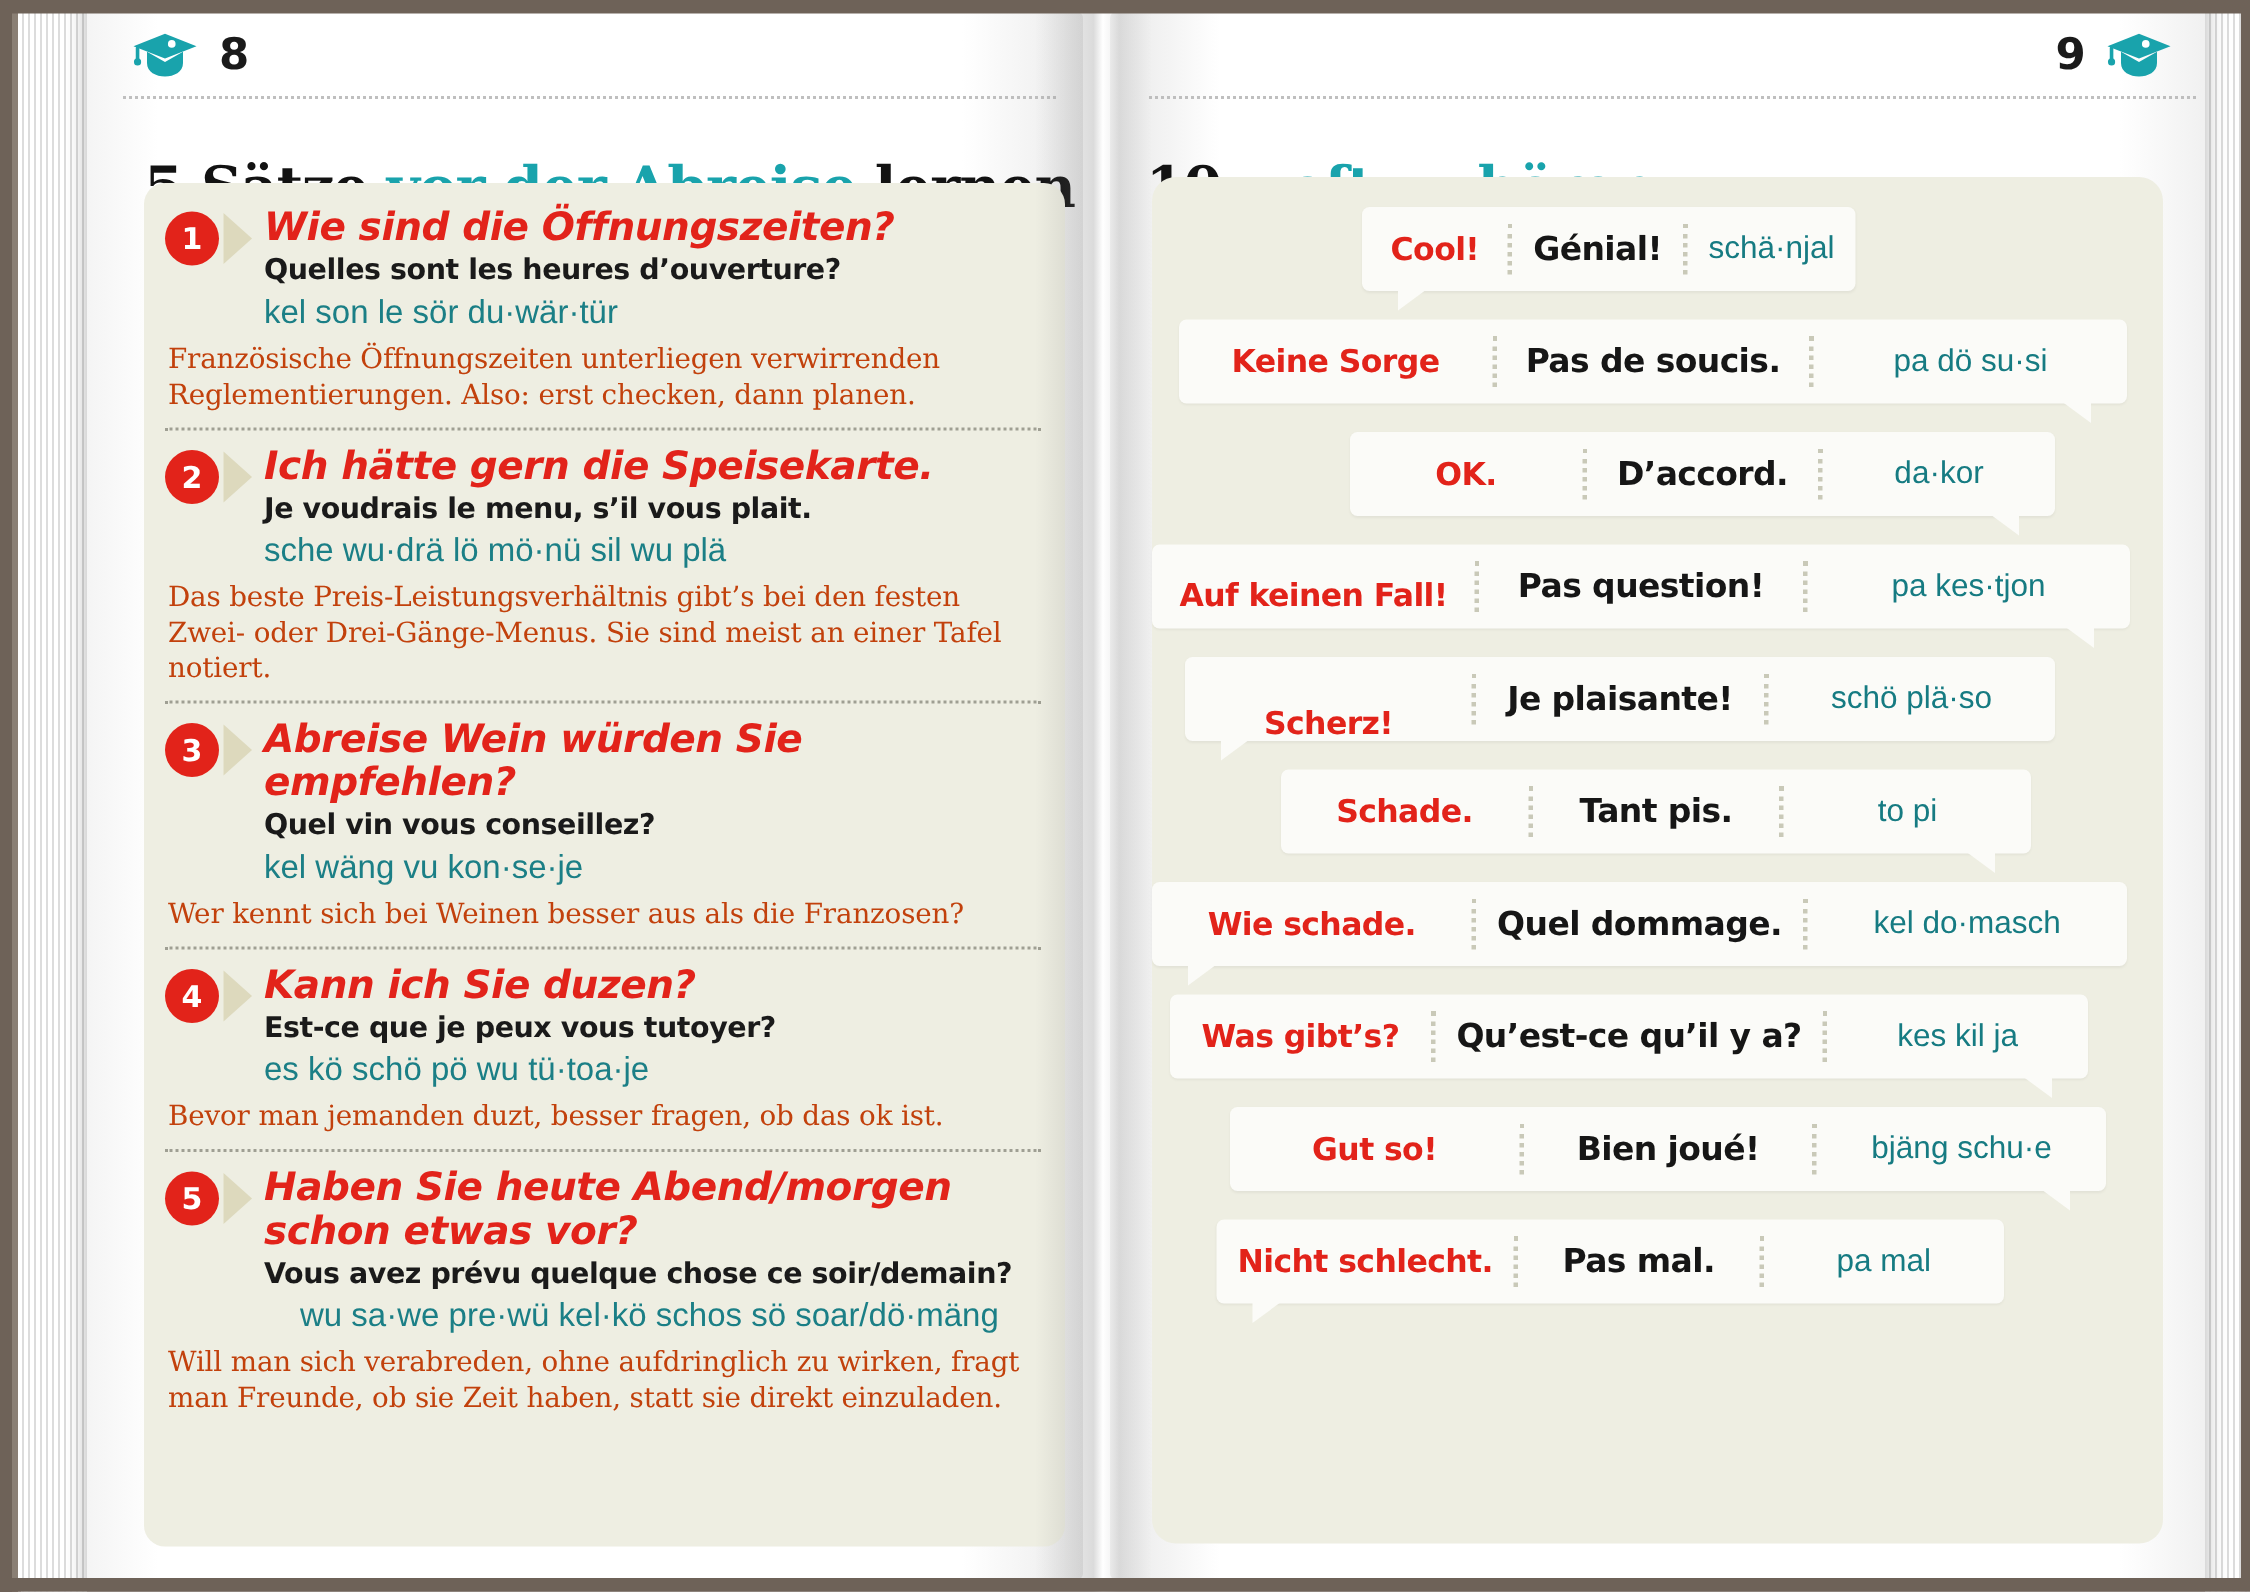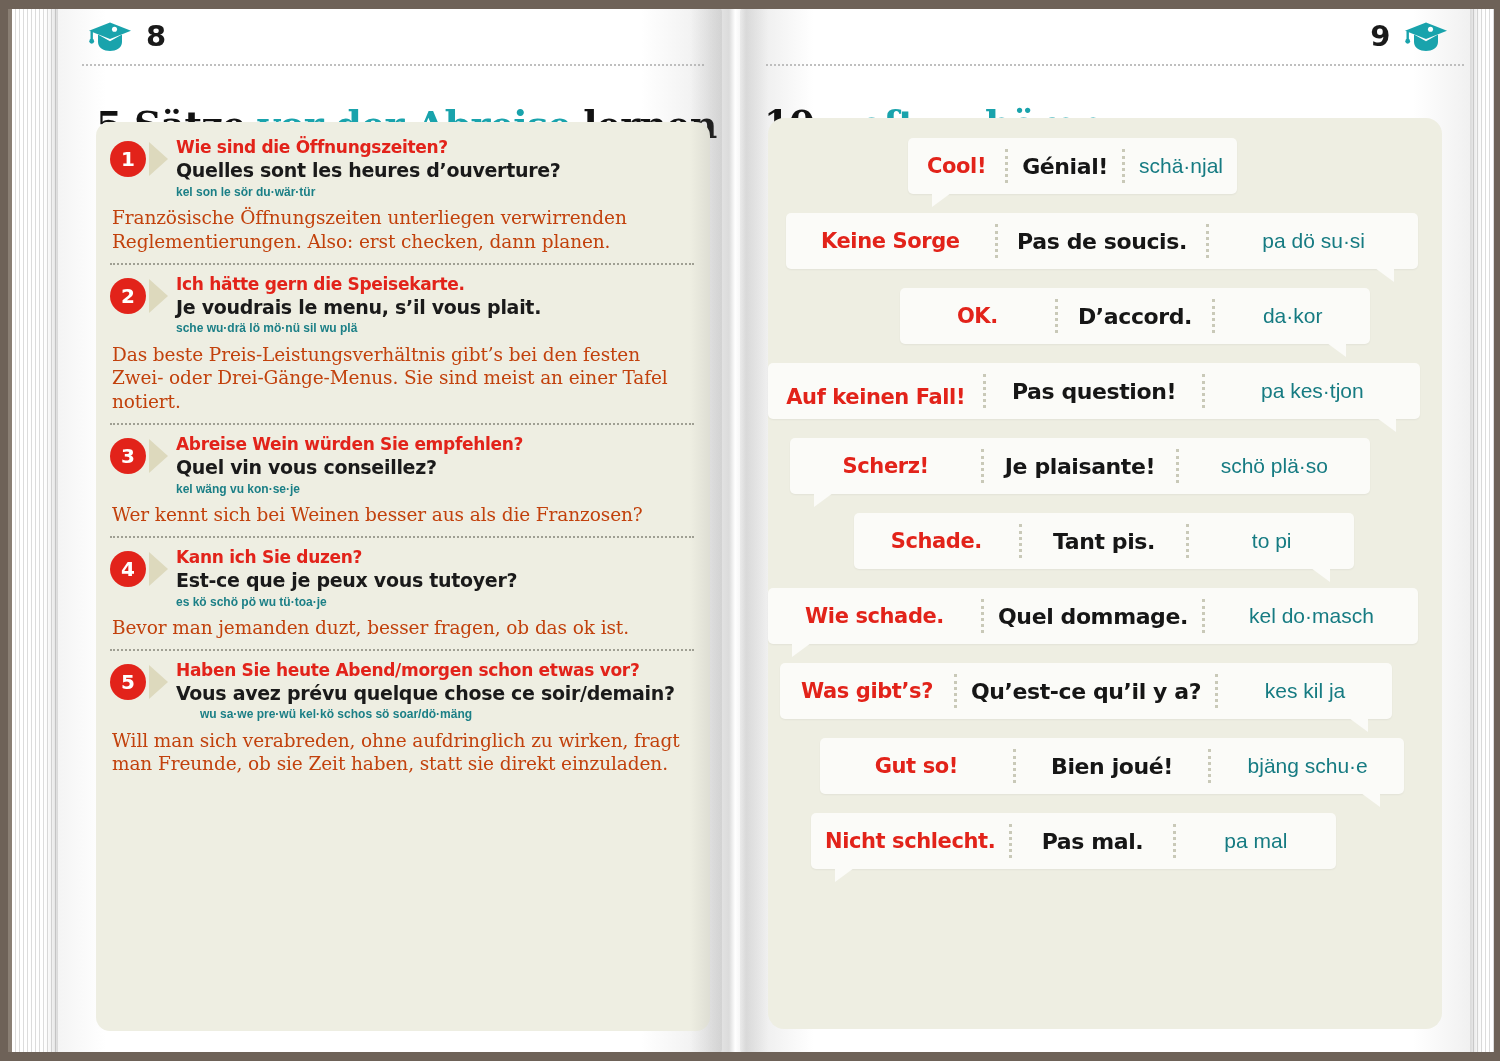--- a/index.html
+++ b/index.html
@@ -185,38 +185,39 @@
     border-bottom: 17px solid transparent;
     border-left: 19px solid #ddd9bd;
     margin-left: 3px;
   }
 
   .phrase-block { flex: 1 1 auto; padding-left: 8px; }
 
   .de {
     font-family: "DejaVu Sans", sans-serif;
     font-weight: 700;
-    font-size: 17px;
+    font-size: 26px;
     color: #e2231a;
     line-height: 1.12;
     letter-spacing: -0.3px;
+    font-style: italic;
   }
   .fr {
     font-family: "DejaVu Sans", sans-serif;
     font-weight: 700;
     font-size: 19px;
     color: #1a1a1a;
     line-height: 1.2;
     margin-top: 2px;
     letter-spacing: -0.3px;
   }
   .pron {
     font-family: "Liberation Sans", sans-serif;
-    font-weight: 700;
-    font-size: 12px;
+    font-weight: 400;
+    font-size: 22px;
     color: #1b7f86;
     margin-top: 3px;
     line-height: 1.2;
   }
   .entry.wide .pron { padding-left: 24px; }
 
   .note {
     font-family: "DejaVu Serif", serif;
     font-size: 18.5px;
     color: #c2410c;
@@ -482,21 +483,21 @@
                 </div>
                 <div class="sep"></div>
                 <div class="cell" style="flex: 1 1 0px;">
                   <span class="b-pr">pa kes·tjon</span>
                 </div>
                 <div class="tail tr"></div>
               </div>
             </div>
             <div class="bubble-row">
               <div class="bubble" style="left: 22px; right: 72px;">
-                <div class="cell" style="flex: 1 1 0px;">
+                <div class="cell" style="flex: 1 1 0px; align-items: flex-end;">
                   <span class="b-de">Scherz!</span>
                 </div>
                 <div class="sep"></div>
                 <div class="cell" style="flex: 1 1 0px;">
                   <span class="b-fr">Je plaisante!</span>
                 </div>
                 <div class="sep"></div>
                 <div class="cell" style="flex: 1 1 0px;">
                   <span class="b-pr">schö plä·so</span>
                 </div>

